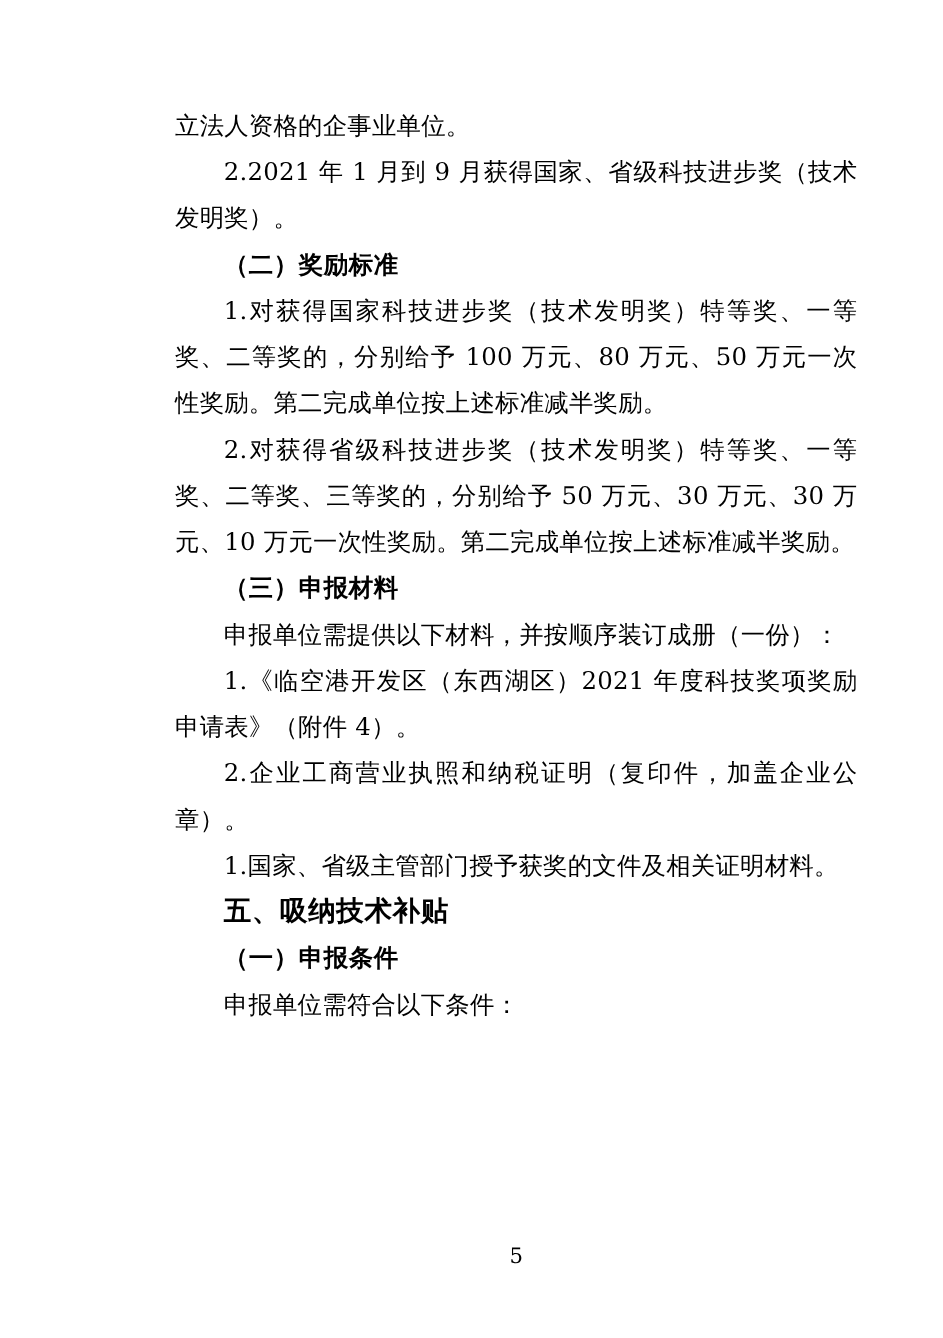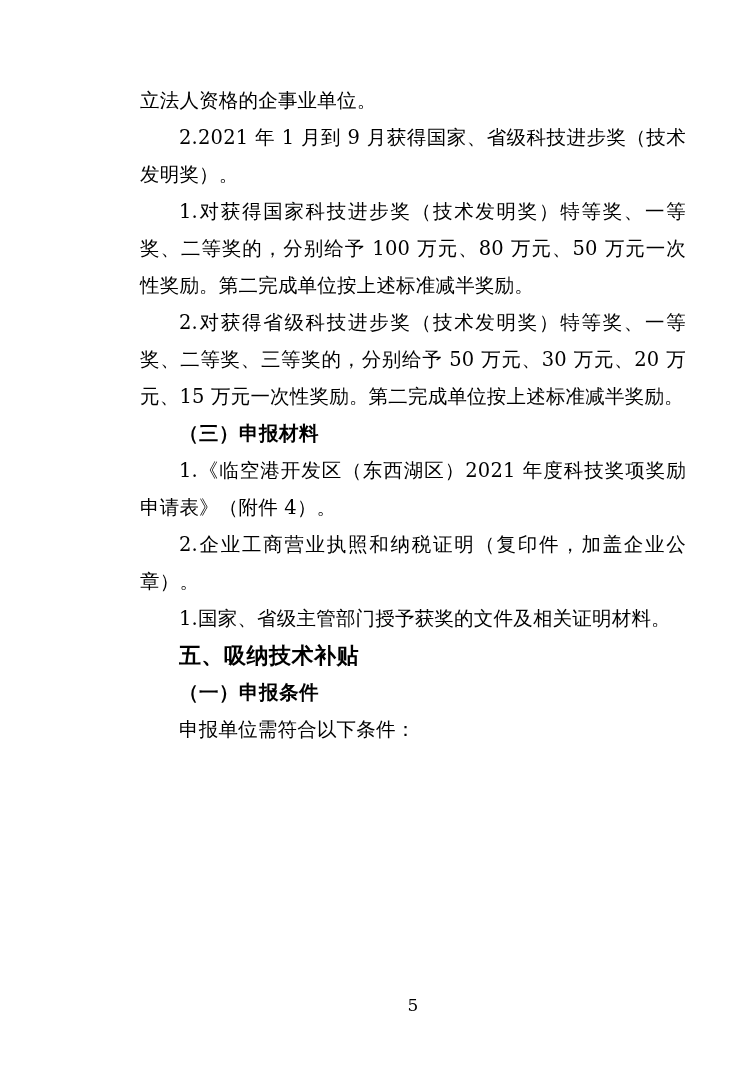--- a/index.html
+++ b/index.html
@@ -66,23 +66,25 @@
     color: #000000;
   }
 </style>
 </head>
 <body>
 
 <div class="page">
   <div class="doc-body">
     <p class="para">立法人资格的企事业单位。</p>
     <p class="para indent">2.2021 年 1 月到 9 月获得国家、省级科技进步奖（技术发明奖）。</p>
+    <p class="subheading">（二）奖励标准</p>
     <p class="para indent">1.对获得国家科技进步奖（技术发明奖）特等奖、一等奖、二等奖的，分别给予 100 万元、80 万元、50 万元一次性奖励。第二完成单位按上述标准减半奖励。</p>
-    <p class="para indent">2.对获得省级科技进步奖（技术发明奖）特等奖、一等奖、二等奖、三等奖的，分别给予 50 万元、30 万元、20 万元、15 万元一次性奖励。第二完成单位按上述标准减半奖励。</p>
+    <p class="para indent">2.对获得省级科技进步奖（技术发明奖）特等奖、一等奖、二等奖、三等奖的，分别给予 50 万元、30 万元、30 万元、10 万元一次性奖励。第二完成单位按上述标准减半奖励。</p>
     <p class="subheading">（三）申报材料</p>
+    <p class="para indent">申报单位需提供以下材料，并按顺序装订成册（一份）：</p>
     <p class="para indent">1.《临空港开发区（东西湖区）2021 年度科技奖项奖励申请表》（附件 4）。</p>
     <p class="para indent">2.企业工商营业执照和纳税证明（复印件，加盖企业公章）。</p>
     <p class="para indent">1.国家、省级主管部门授予获奖的文件及相关证明材料。</p>
     <p class="heading">五、吸纳技术补贴</p>
     <p class="subheading">（一）申报条件</p>
     <p class="para indent">申报单位需符合以下条件：</p>
   </div>
   <div class="page-number">5</div>
 </div>
 

